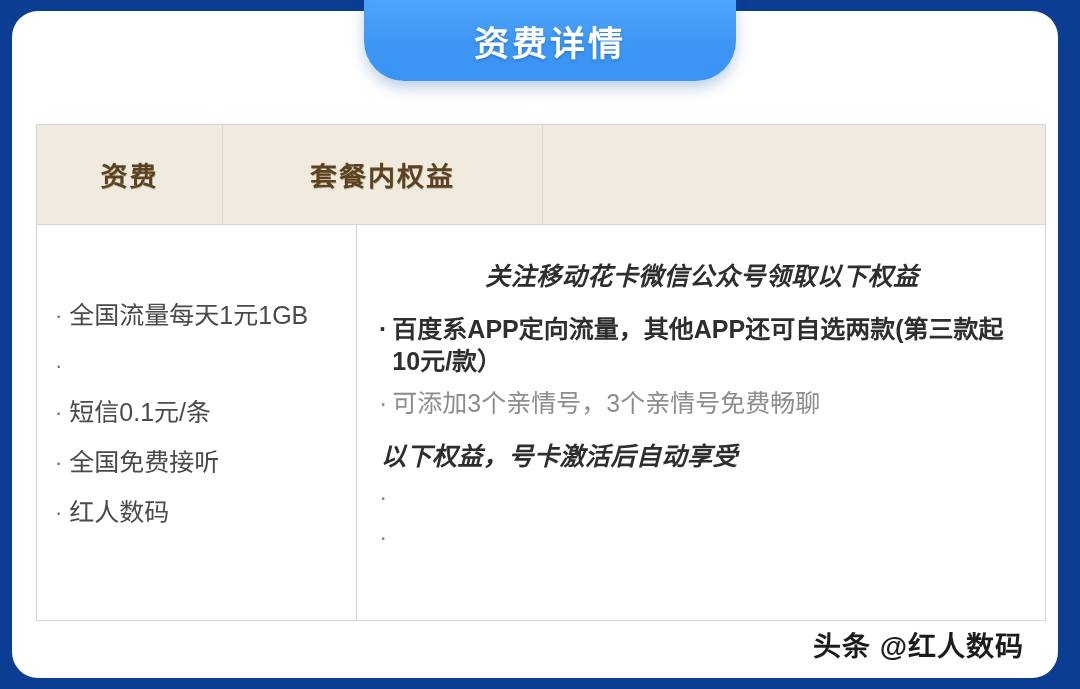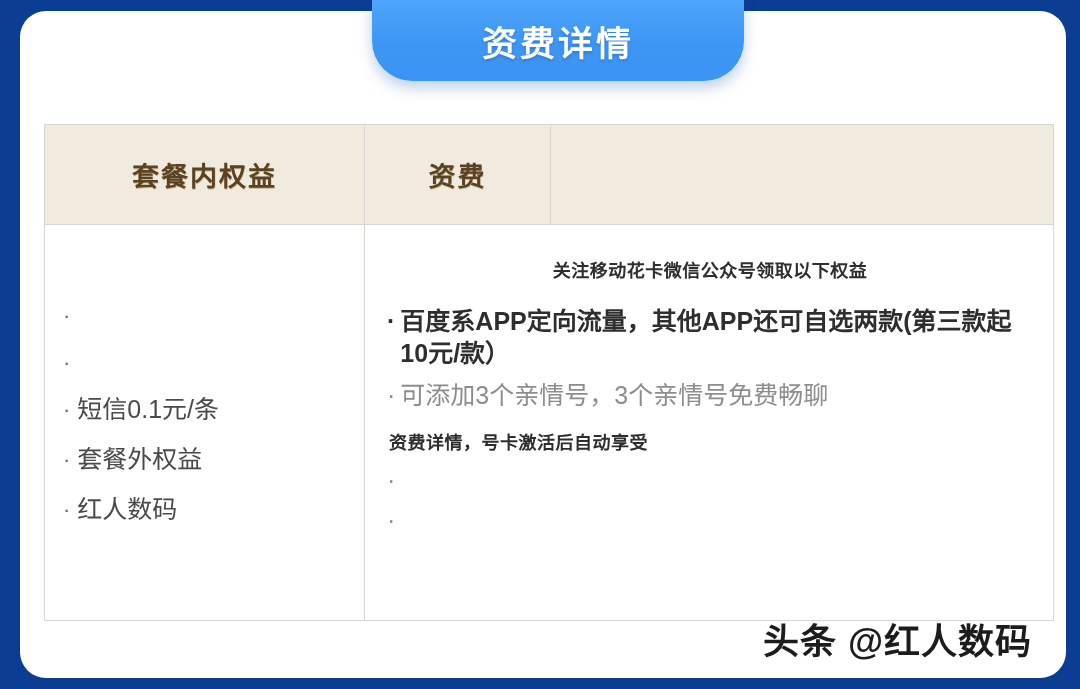--- a/index.html
+++ b/index.html
@@ -19,21 +19,21 @@
   #page {
     position: relative;
     width: 1080px;
     height: 689px;
     background: #0B3D92;
   }
 
   
   .card {
     position: absolute;
-    left: 20px;
+    left: 12px;
     top: 11px;
     width: 1046px;
     height: 667px;
     background: #ffffff;
     border-radius: 26px 26px 26px 26px;
     box-sizing: border-box;
   }
 
   
   .title-tab {
@@ -156,27 +156,28 @@
     line-height: 1;
     margin-right: 7px;
     flex: none;
     transform: translateY(2px);
   }
   .bullet .btext { display: inline-block; }
 
   
   .r-head {
     color: #2e2e2e;
-    font-size: 18px;
+    font-size: 25px;
     font-weight: bold;
     line-height: 1.2;
     letter-spacing: 0.5px;
     text-align: center;
     margin: 14px 0 22px 0;
     white-space: nowrap;
+    font-style: italic;
   }
   .r-head.left {
     text-align: left;
     margin: 22px 0 10px 2px;
   }
   .r-bullet {
     display: flex;
     align-items: flex-start;
     font-size: 25px;
     line-height: 1.28;
@@ -198,21 +199,21 @@
   }
   .r-bullet.light .dot { color: #8d8d8d; }
   .r-bullet.strong .dot { color: #2e2e2e; }
   .r-bullet .rtext { display: inline-block; }
 
   
   .watermark {
     position: absolute;
     right: 34px;
     bottom: 14px;
-    font-size: 36px;
+    font-size: 28px;
     font-weight: bold;
     color: #1c1c1c;
     letter-spacing: 1px;
     white-space: nowrap;
     z-index: 8;
     margin-left: 37px;
   }
 </style>
 </head>
 <body>
@@ -221,41 +222,42 @@
 
   <div class="card">
 
     <div class="title-tab">
       <span class="title-tab-text">资费详情</span>
     </div>
 
     <div class="table">
 
       <div class="thead">
+        <div class="th th-fee">资费</div>
         <div class="th th-in">套餐内权益</div>
-        <div class="th th-fee">资费</div>
       </div>
 
       <div class="tbody">
 
 
         <div class="td td-in">
           <div class="bullet">
             <span class="dot">·</span>
+            <span class="btext">全国流量每天1元1GB</span>
           </div>
           <div class="bullet">
             <span class="dot">·</span>
           </div>
           <div class="bullet">
             <span class="dot">·</span>
             <span class="btext">短信0.1元/条</span>
           </div>
           <div class="bullet">
             <span class="dot">·</span>
-            <span class="btext">套餐外权益</span>
+            <span class="btext">全国免费接听</span>
           </div>
           <div class="bullet">
             <span class="dot">·</span>
             <span class="btext">红人数码</span>
           </div>
         </div>
 
         <div class="td td-out">
 
           <div class="r-head">关注移动花卡微信公众号领取以下权益</div>
@@ -263,21 +265,21 @@
           <div class="r-bullet strong">
             <span class="dot">·</span>
             <span class="rtext">百度系APP定向流量，其他APP还可自选两款(第三款起10元/款）</span>
           </div>
 
           <div class="r-bullet light">
             <span class="dot">·</span>
             <span class="rtext">可添加3个亲情号，3个亲情号免费畅聊</span>
           </div>
 
-          <div class="r-head left">资费详情，号卡激活后自动享受</div>
+          <div class="r-head left">以下权益，号卡激活后自动享受</div>
 
           <div class="r-bullet light">
             <span class="dot">·</span>
           </div>
 
           <div class="r-bullet light">
             <span class="dot">·</span>
           </div>
 
         </div>

